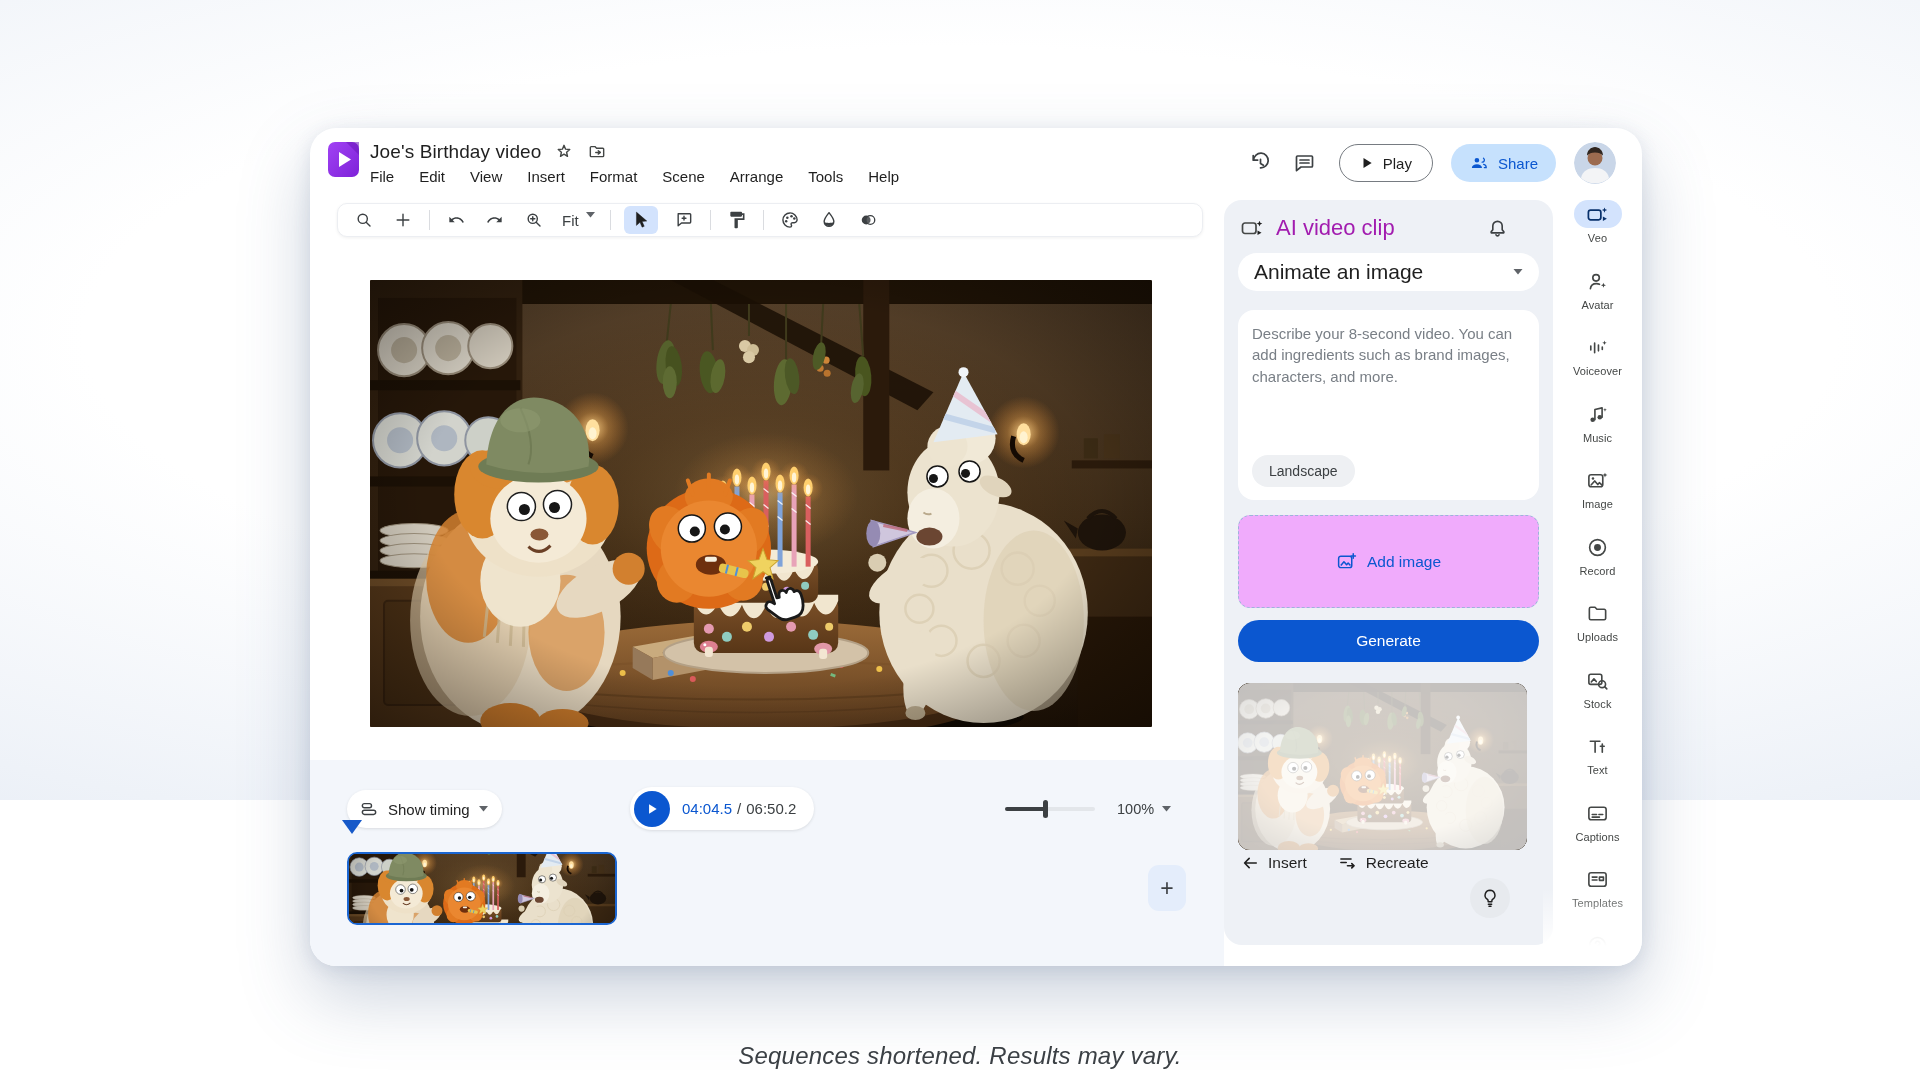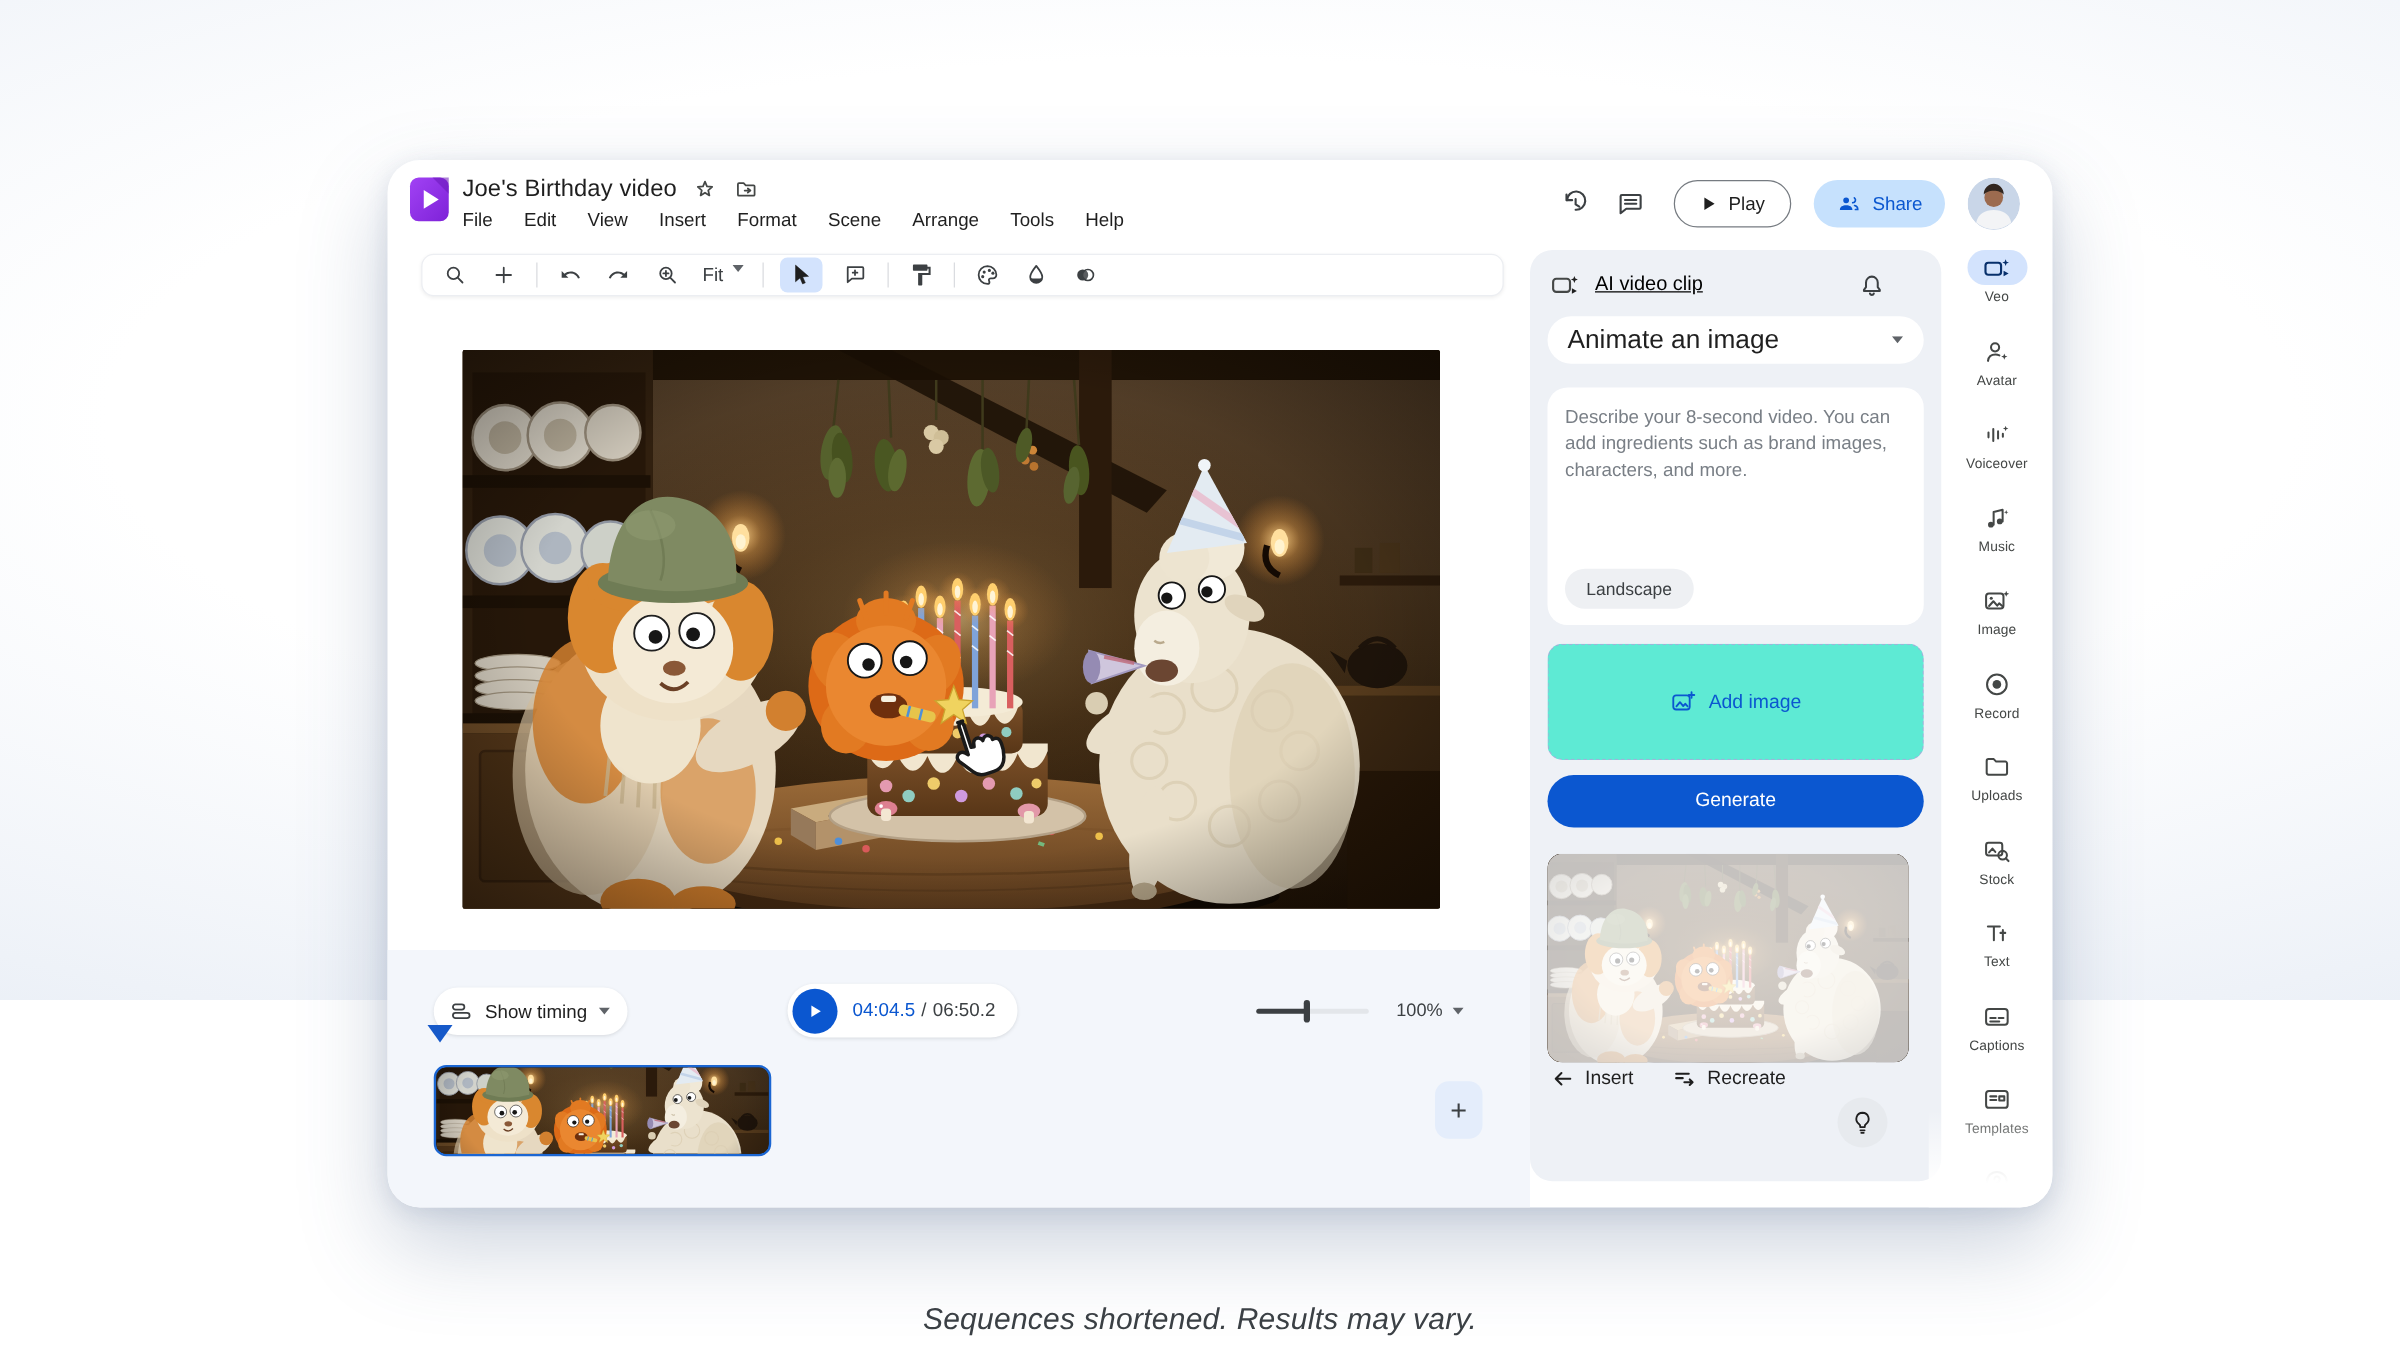--- a/index.html
+++ b/index.html
@@ -66,30 +66,30 @@
     border-left:10px solid transparent; border-right:10px solid transparent; border-top:14px solid #1659c9; }
   .clip-strip { position:absolute; left:37px; top:724px; width:270px; height:73px; border:2px solid #1b66d2;
     border-radius:10px; overflow:hidden; background:#241608; }
   .clip-strip svg { width:100%; height:100%; display:block; }
   .add-scene { position:absolute; left:838px; top:737px; width:38px; height:46px; border-radius:11px;
     background:#e4edfb; color:#3c4043; font-size:23px; display:flex; align-items:center; justify-content:center; }
 
   
   .ai-panel { position:absolute; left:914px; top:72px; width:329px; height:745px; background:#eef1f6; border-radius:18px; }
   .panel-header { display:flex; align-items:center; height:56px; padding:0 44px 0 16px; }
-  .panel-title { font-size:16px; font-weight:500; color:#000000; margin-left:12px; flex:1;text-decoration:underline; }
+  .panel-title { font-size:22px; font-weight:500; color:#a21caf; margin-left:12px; flex:1; }
   .mode-select { position:absolute; left:14px; top:53px; width:301px; height:38px; background:#fff; border-radius:19px;
     display:flex; align-items:center; justify-content:space-between; padding:0 16px; font-size:21px; color:#1f1f1f; }
   .prompt-card { position:absolute; left:14px; top:110px; width:301px; height:190px; background:#fff; border-radius:16px; padding:13px 14px; }
   .prompt-input { width:100%; height:118px; border:none; outline:none; resize:none; font-family:inherit;
     font-size:15px; line-height:1.42; color:#1f1f1f; background:transparent; }
   .prompt-input::placeholder { color:#797f86; }
   .aspect-chip { position:absolute; left:14px; bottom:13px; background:#eef0f3; border-radius:999px;
     padding:8px 17px; font-size:14px; color:#3c4043; }
-  .add-image-box { position:absolute; left:14px; top:315px; width:301px; height:93px; background:#5eead4;
+  .add-image-box { position:absolute; left:14px; top:315px; width:301px; height:93px; background:#f0abfc;
     border:1.5px dashed #9db4da; border-radius:12px; display:flex; align-items:center; justify-content:center; gap:10px;
     color:#0b57d0; font-size:15.5px; font-weight:500; }
   .generate-btn { position:absolute; left:14px; top:420px; width:301px; height:42px; background:#0b57d0; border:none;
     border-radius:21px; color:#fff; font-size:15.5px; font-weight:500; font-family:inherit; }
   .preview { position:absolute; left:14px; top:483px; width:289px; height:167px; border-radius:12px; overflow:hidden; }
   .preview svg { width:100%; height:100%; display:block; }
   .preview .fade { position:absolute; inset:0; background:rgba(255,255,255,.74); }
   .actions-row { position:absolute; left:16px; top:652px; display:flex; align-items:center; gap:30px; }
   .action-btn { display:flex; align-items:center; gap:8px; font-size:15.5px; font-weight:500; color:#1f1f1f; }
   .bulb-btn { position:absolute; left:246px; top:678px; width:40px; height:40px; border-radius:50%; background:#e7eaee;

